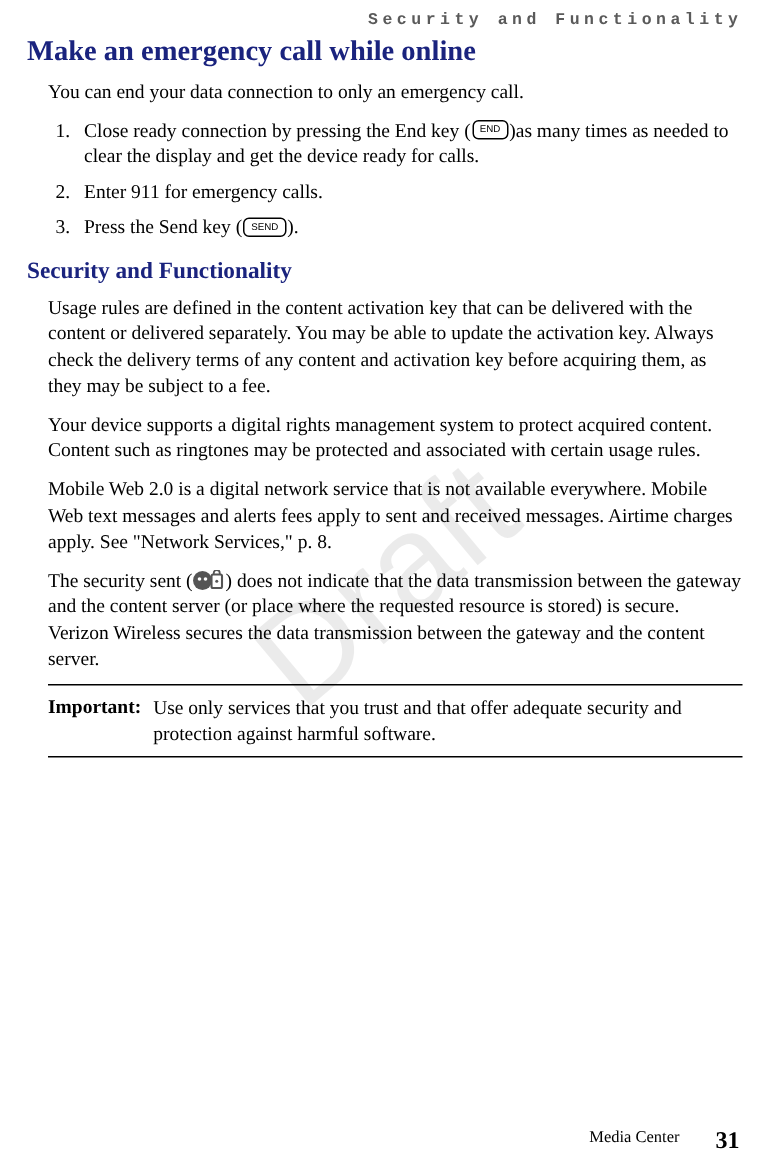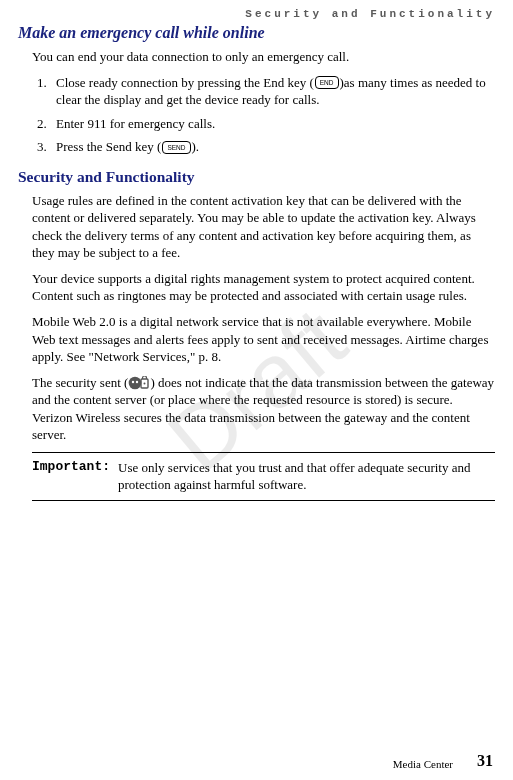--- a/index.html
+++ b/index.html
@@ -17,24 +17,23 @@
     .page-header {
       text-align: right;
       font-family: 'Courier New', monospace;
       letter-spacing: 3px;
       font-size: 11px;
       font-weight: bold;
       color: #5a5a5a;
       margin-bottom: 4px;
     }
     .title-emergency {
-      font-style: italic;
       font-weight: bold;
       color: #1a237e;
-      font-size: 16px;
+      font-size: 19px;
       margin-bottom: 6px;
     }
     .indent-block { padding-left: 14px; }
     .body-para { margin-bottom: 8px; line-height: 1.35; }
     ol.steps { list-style: decimal; padding-left: 18px; margin-bottom: 12px; }
     ol.steps li { padding-left: 6px; margin-bottom: 6px; line-height: 1.35; }
     .title-security {
       color: #1a237e;
       font-weight: bold;
       font-size: 15.5px;
@@ -65,21 +64,21 @@
       top: -1px;
     }
     .important-block {
       border-top: 1.3px solid #000;
       border-bottom: 1.3px solid #000;
       padding: 6px 0;
       margin-top: 8px;
       display: flex;
       gap: 8px;
     }
-    .important-label { font-weight: bold; white-space: nowrap; font-family: Liberation Mono, monospace; }
+    .important-label { font-weight: bold; white-space: nowrap; }
     .important-text { line-height: 1.35; }
     .watermark {
       position: absolute;
       top: 50%;
       left: 50%;
       transform: translate(-50%, -50%) rotate(-40deg);
       font-size: 90px;
       color: rgba(0,0,0,0.08);
       font-family: Arial, sans-serif;
       pointer-events: none;
@@ -87,21 +86,21 @@
       z-index: 0;
     }
     .content-layer { position: relative; z-index: 1; }
     .footer {
       position: absolute;
       bottom: 10px;
       right: 20px;
       font-size: 11px;
       color: #000;
       display: flex;
-      align-items: flex-end;
+      align-items: flex-start;
       gap: 24px;
     }
     .footer-page { font-weight: bold; font-size: 16px; }
   </style>
 </head>
 <body>
 
 <div class="watermark">Draft</div>
 
 <div class="content-layer">

